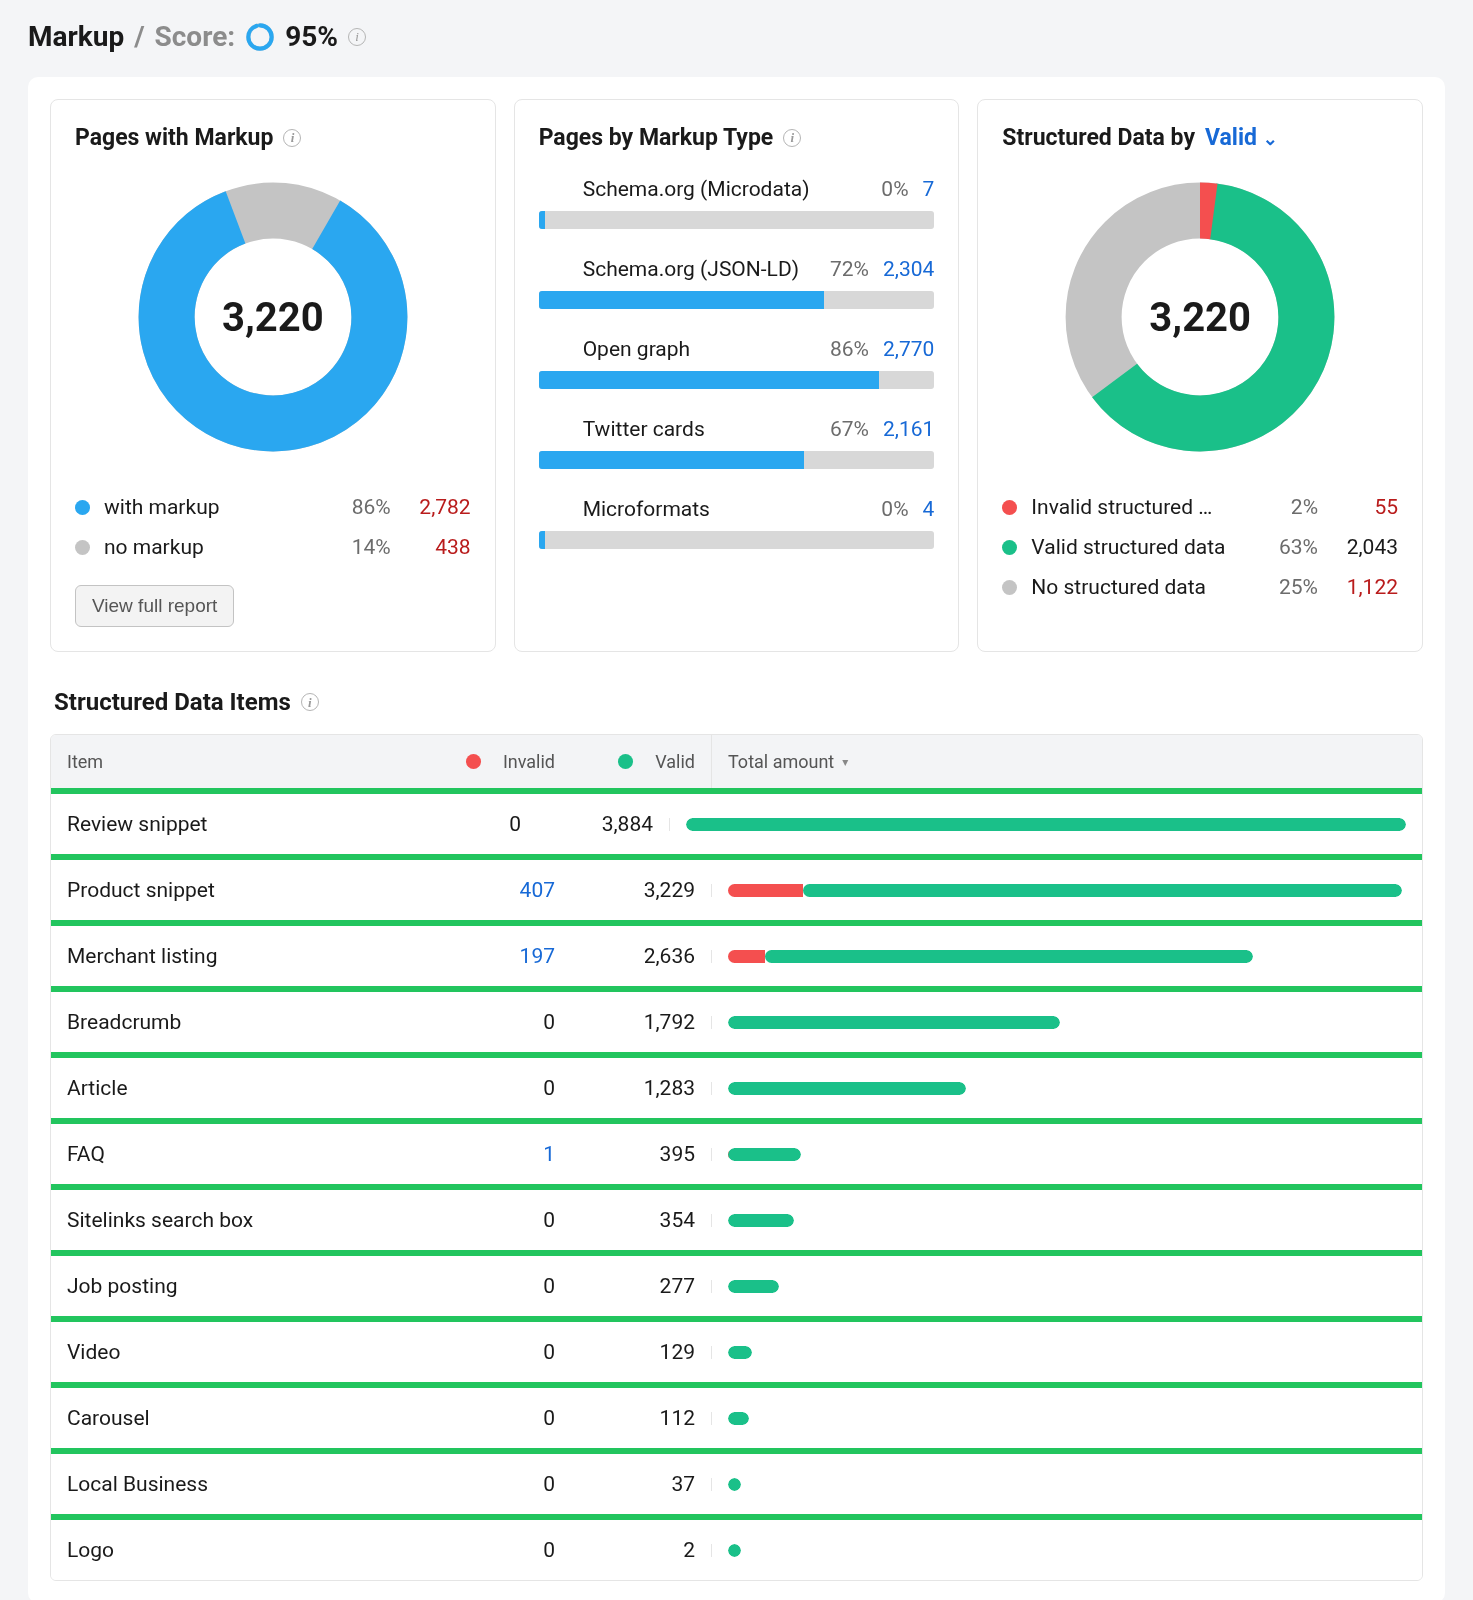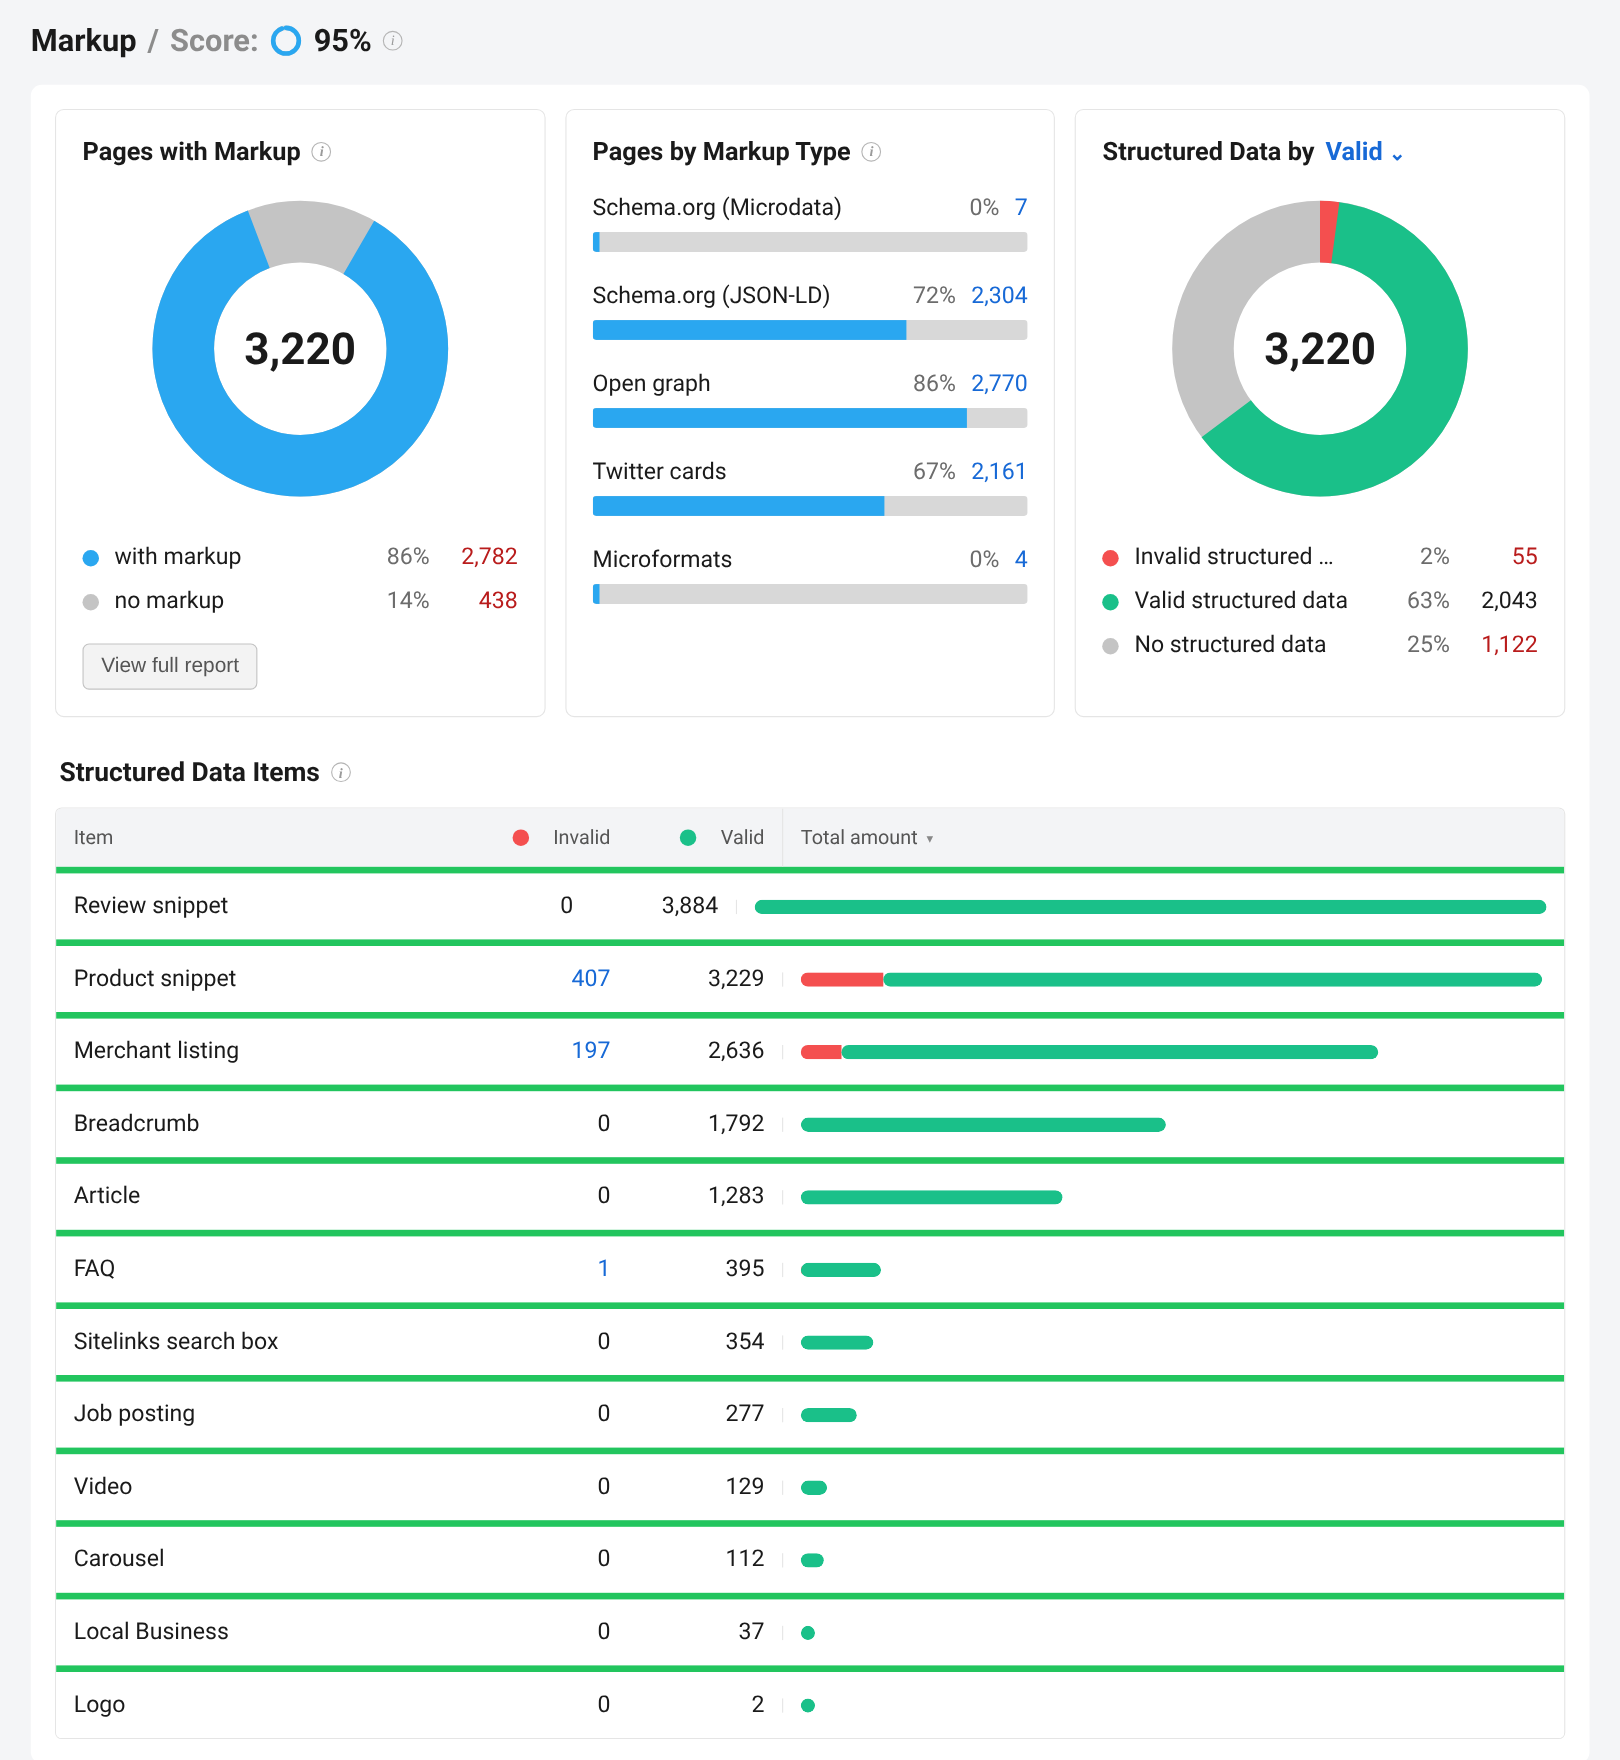--- a/index.html
+++ b/index.html
@@ -109,20 +109,21 @@
   color: #555;
   cursor: pointer;
 }
 .bar-list { }
 .bar-item { margin-bottom: 28px; }
 .bar-head {
   display: flex;
   align-items: flex-start;
   margin-bottom: 10px;
   font-size: 21px;
+  margin-left: 44px;
 }
 .bar-name { flex: 1; }
 .bar-pct { color: #6c6c6c; margin-right: 14px; }
 .bar-val { color: #1769d6; }
 .bar-track {
   height: 18px;
   background: #d8d8d8;
   border-radius: 3px;
   overflow: hidden;
   position: relative;

